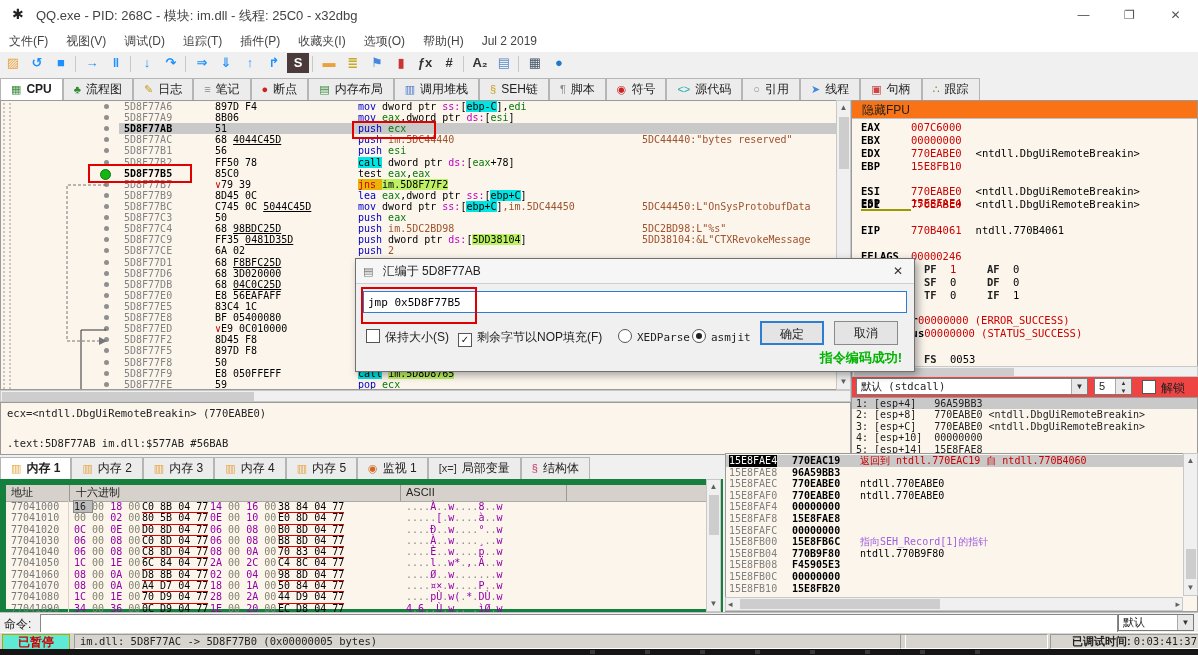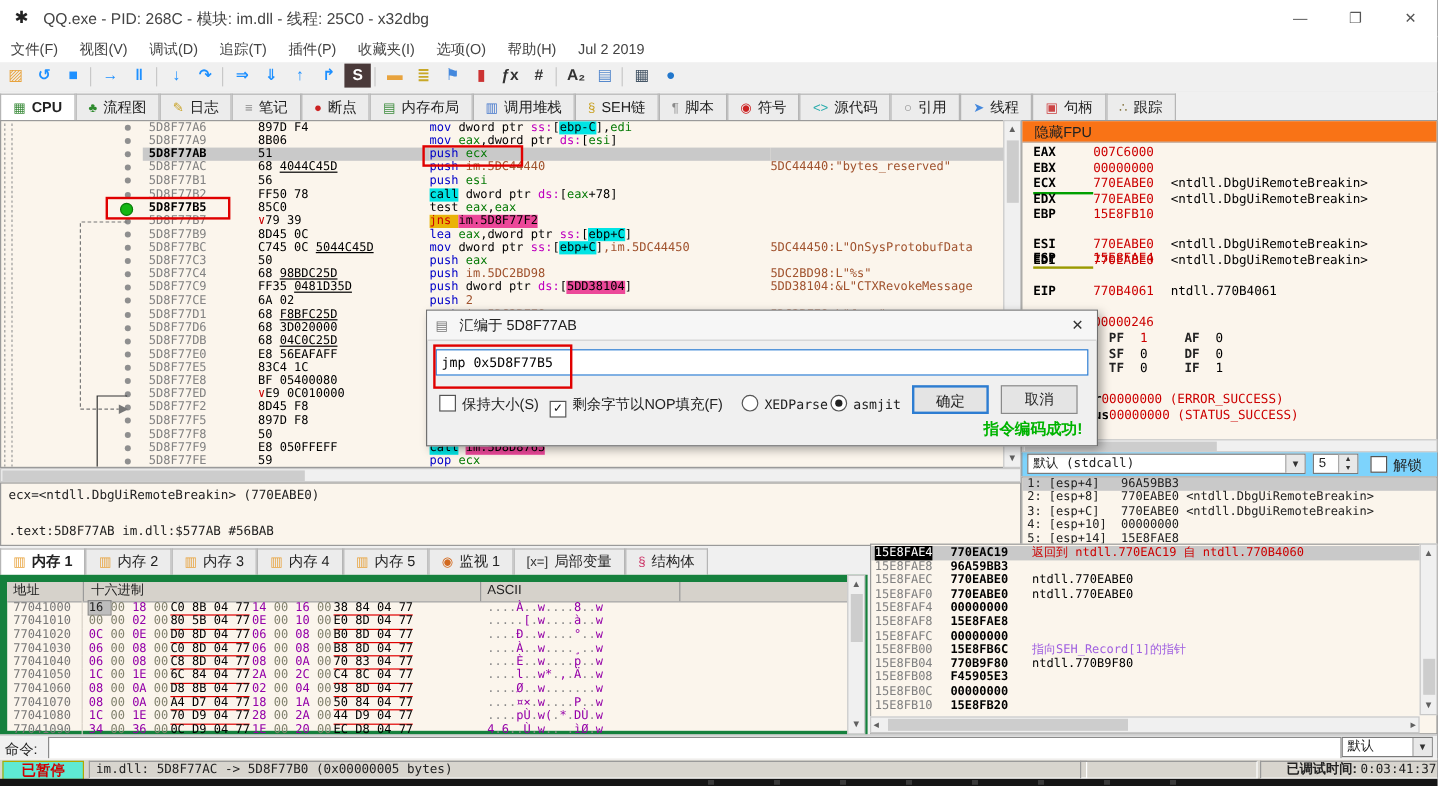--- a/index.html
+++ b/index.html
@@ -32,42 +32,42 @@
 .dot.bp{left:99px;top:1px;width:9px;height:9px;background:#14B614;border:1px solid #0a7a0a}
 .daddr{width:91px;flex:none;color:#828282;padding-left:5px}
 .daddr.ab{color:#000;font-weight:bold}
 .dbytes{width:143px;flex:none;color:#000}
 .jmark{color:#C80000}
 .bu{text-decoration:underline}
 .dins{width:284px;flex:none}
 .dcmt{flex:1;color:#A0522D;overflow:hidden}
 .drow.sel .daddr,.drow.sel .dbytes,.drow.sel .dins,.drow.sel .dcmt{background:#C9C9C9}
 .tk-k{color:#0000C8}.tk-p{color:#000}.tk-r{color:#067A06}.tk-s{color:#BE00BE}
-.tk-i{color:#A0522D}.tk-m{background:#00E4E4;color:#000}.tk-y{background:#ec4899;color:#000}
+.tk-i{color:#A0522D}.tk-m{background:#00E4E4;color:#000}.tk-y{background:#bef264;color:#000}
 .tk-jy{background:#eab308;color:#CC0000}.tk-cb{background:#00E4E4;color:#000}
 
 .sb{background:#f0f0f0;border:1px solid #c8c8c8;box-sizing:border-box}
 .sb .thumb{position:absolute;background:#cdcdcd}
 .sb .ar{position:absolute;color:#606060;font-size:8px;line-height:12px;width:100%;text-align:center}
 
 #infopane{left:0;top:402px;width:851px;height:53px;background:#FBF5EC;border:1px solid #9a9a9a;box-sizing:border-box}
 
 #regs{left:851px;top:100px;width:347px;height:277px;background:#FBF5EC;border:1px solid #9a9a9a;box-sizing:border-box}
 #fpubar{position:absolute;left:0;top:0;width:100%;height:18px;background:#f97316;border-bottom:1px solid #c0c0c0;line-height:18px;padding-left:10px;box-sizing:border-box;font-size:12px}
 #reglist{position:absolute;left:0;top:20px;width:100%}
 .rrow{height:12.9px;line-height:12.9px;font-family:"DejaVu Sans Mono",monospace;font-size:10.5px;white-space:pre}
 .rgap{height:12.9px}
 .rn{display:inline-block;min-width:50px;margin-left:9px;color:#000;font-weight:bold}
 .rv{color:#CC0000}
 .rs{color:#000;margin-left:14px}
 .rfn{display:inline-block;margin-left:9px;width:26px;font-weight:bold}
 .rfv{display:inline-block;width:28px;color:#000}
 .rfv.red{color:#CC0000}
 
-#convbar{left:851px;top:377px;width:347px;height:20px;background:#7dd3fc;border-left:1px solid #9a9a9a;box-sizing:border-box}
+#convbar{left:851px;top:377px;width:347px;height:20px;background:#ef4444;border-left:1px solid #9a9a9a;box-sizing:border-box}
 .combo{position:absolute;background:#fff;border:1px solid #7a7a7a;font-size:11px;line-height:15px;padding-left:4px;box-sizing:border-box}
 .combo .dd{position:absolute;right:0;top:0;width:15px;height:100%;background:#e8e8e8;border-left:1px solid #aaa;text-align:center;font-size:8px;color:#333}
 #args{left:851px;top:397px;width:347px;height:58px;background:#FBF5EC;border:1px solid #9a9a9a;box-sizing:border-box;overflow:hidden}
 .arow{height:11.4px;line-height:11.4px;font-family:"DejaVu Sans Mono",monospace;font-size:10px;white-space:pre;padding-left:4px}
 .arow.sel{background:#C9C9C9}
 
 #memtabs{left:0;top:455px;width:723px;height:24px}
 
 #memory{left:0;top:479px;width:723px;height:136px;background:#FBF5EC;border:6px solid #15803d;box-sizing:border-box}
 #memhdr{position:absolute;left:0;top:0;width:100%;height:16px;background:#D6D2CB;border-bottom:1px solid #aaa;font-size:11px;line-height:15px}
@@ -181,21 +181,20 @@
   <div class="abs mono" id="infopane">
     <div class="abs" style="left:6px;top:4px;font-size:10.5px">ecx=&lt;ntdll.DbgUiRemoteBreakin&gt; (770EABE0)</div>
     <div class="abs" style="left:6px;top:34px;font-size:10.5px">.text:5D8F77AB im.dll:$577AB #56BAB</div>
   </div>
 
   <div class="abs" id="regs">
     <div id="fpubar"><span>隐藏FPU</span></div>
     <div id="reglist">
         <div class="rrow"><span class="rn">EAX</span><span class="rv">007C6000</span></div>
         <div class="rrow"><span class="rn">EBX</span><span class="rv">00000000</span></div>
-        <div class="rrow"><span class="rn" style="border-bottom: 2px solid rgb(0, 160, 0);">ECX</span><span class="rv">770EABE0</span><span class="rs">&lt;ntdll.DbgUiRemoteBreakin&gt;</span></div>
         <div class="rrow"><span class="rn">EDX</span><span class="rv">770EABE0</span><span class="rs">&lt;ntdll.DbgUiRemoteBreakin&gt;</span></div>
         <div class="rrow"><span class="rn">EBP</span><span class="rv">15E8FB10</span></div>
         <div class="rrow"><span class="rn" style="border-bottom: 2px solid rgb(154, 154, 0); margin-top: 24px;">ESP</span><span class="rv">15E8FAE4</span></div>
         <div class="rrow"><span class="rn">ESI</span><span class="rv">770EABE0</span><span class="rs">&lt;ntdll.DbgUiRemoteBreakin&gt;</span></div>
         <div class="rrow"><span class="rn">EDI</span><span class="rv">770EABE0</span><span class="rs">&lt;ntdll.DbgUiRemoteBreakin&gt;</span></div>
         <div class="rgap"></div>
         <div class="rrow"><span class="rn">EIP</span><span class="rv">770B4061</span><span class="rs">ntdll.770B4061</span></div>
         <div class="rgap"></div>
         <div class="rrow"><span class="rn">EFLAGS</span><span class="rv">00000246</span></div>
         <div class="rrow"><span class="rfn">ZF</span><span class="rfv red">1</span><span class="rfn">PF</span><span class="rfv red">1</span><span class="rfn">AF</span><span class="rfv">0</span></div>

